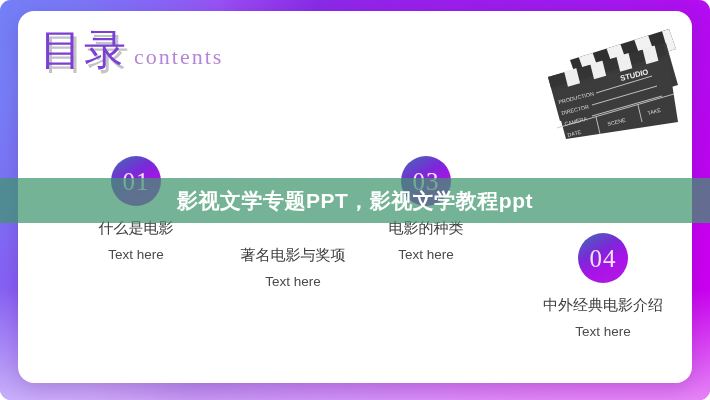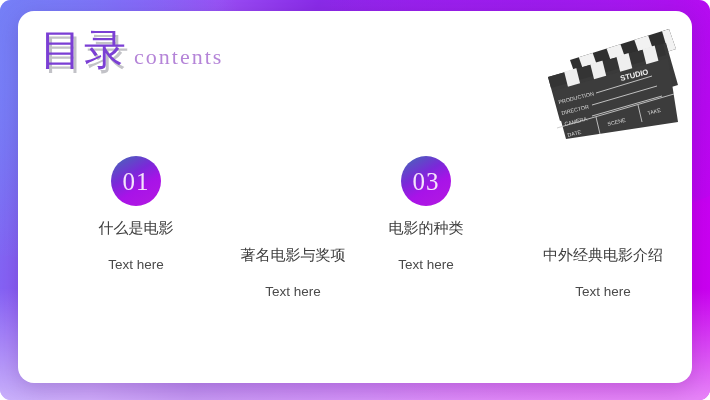--- a/index.html
+++ b/index.html
@@ -136,21 +136,21 @@
     line-height: 1;
     letter-spacing: 1px;
   }
   .sec-title {
     margin-top: 13px;
     font-size: 15px;
     color: #3d3d3d;
     white-space: nowrap;
   }
   .sec-sub {
-    margin-top: 19px;
+    margin-top: 9px;
     font-size: 13.5px;
     color: #4a4a4a;
     white-space: nowrap;
   }
 
   .sec-01 { left: 38px;  top: 145px; width: 160px; }
   .sec-02 { left: 190px; top: 222px; width: 170px; }
   .sec-03 { left: 328px; top: 145px; width: 160px; }
   .sec-04 { left: 490px; top: 222px; width: 190px; }
 
@@ -257,20 +257,24 @@
       <div class="sec-sub">Text here</div>
     </div>
 
     <div class="section sec-03">
       <div class="sec-circle">03</div>
       <div class="sec-title">电影的种类</div>
       <div class="sec-sub">Text here</div>
     </div>
 
     <div class="section sec-04">
+      <div class="sec-circle">04</div>
       <div class="sec-title">中外经典电影介绍</div>
       <div class="sec-sub">Text here</div>
     </div>
 
   </div>
 
+  <div class="banner">
+    <span class="banner-text">影视文学专题PPT，影视文学教程ppt</span>
+  </div>
 
 </div>
 
 </body></html>

